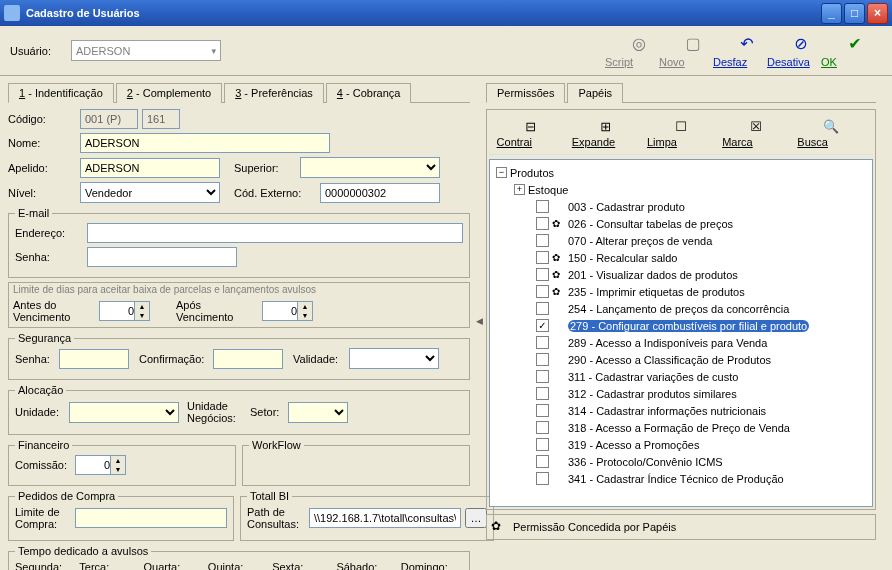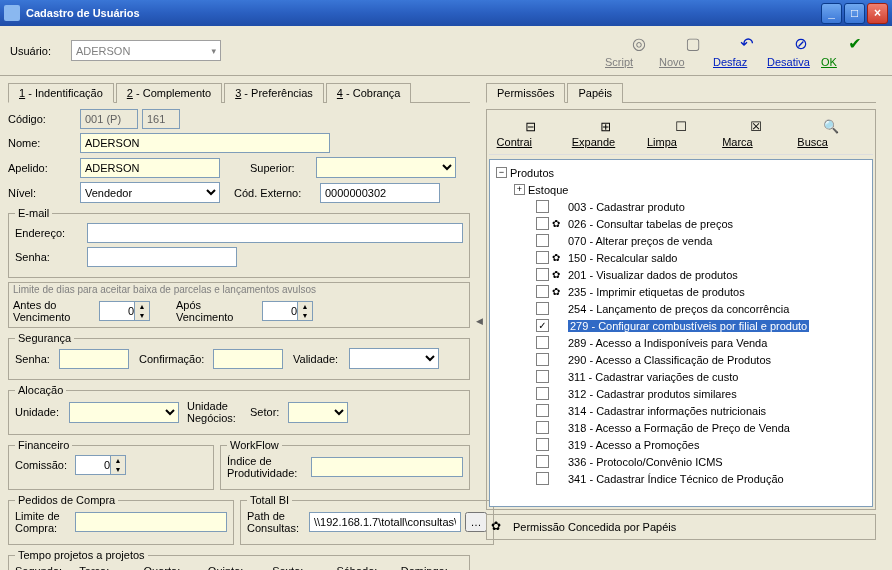--- a/index.html
+++ b/index.html
@@ -52,21 +52,21 @@
 .right .tb2 { display: flex; flex-direction: column; align-items: center; gap: 2px; cursor: pointer; }
 .right .tb2 .ic { width: 16px; height: 16px; font-size: 13px; display: flex; align-items: center; justify-content: center; }
 .right .tb2 .lbl { text-decoration: underline; }
 
 .tree { height: 348px; overflow-y: scroll; background: #fff; border: 1px solid #7f9db9; padding: 4px 2px; }
 .tree-row { display: flex; align-items: center; height: 17px; white-space: nowrap; }
 .tree-row .pm { width: 11px; height: 11px; border: 1px solid #808080; display: flex; align-items: center; justify-content: center; font-size: 9px; line-height: 9px; margin-right: 3px; background: #fff; }
 .tree-row .cb { width: 13px; height: 13px; border: 1px solid #808080; margin-right: 3px; background: #fff; display: flex; align-items: center; justify-content: center; font-size: 10px; }
 .tree-row .ico { width: 14px; margin-right: 2px; font-size: 10px; }
 .tree-row .txt { }
-.tree-row.selected .txt { background: #316ac5; color: #fff; padding: 0 2px; }
+.tree-row.selected .txt { background: #316ac5; color: #fff; padding: 0 2px; border-radius: 6px; }
 .ind { display: inline-block; }
 
 .footer-perm { display: flex; align-items: center; gap: 6px; padding: 4px; border: 1px solid #aca899; margin-top: 4px; }
 .footer-perm .ic { width: 16px; height: 16px; font-size: 12px; }
 
 .collapse-btn { position: absolute; left: 476px; top: 240px; font-size: 9px; color: #606060; }
 
 .truncated { color: #808080; font-size: 10px; overflow: hidden; }
 </style>
 </head>
@@ -124,21 +124,21 @@
       <input class="fld gray" style="width: 58px;" readonly="" value="001 (P)">
       <input class="fld gray" style="width: 38px;" readonly="" value="161">
     </div>
     <div class="row">
       <span class="lbl">Nome:</span>
       <input class="fld" style="width: 250px;" value="ADERSON">
     </div>
     <div class="row">
       <span class="lbl">Apelido:</span>
       <input class="fld" style="width: 140px;" value="ADERSON">
-      <span style="width:62px;margin-left:26px">Superior:</span>
+      <span style="width:62px;margin-left:10px">Superior:</span>
       <select class="sel" style="width:140px"><option></option></select>
     </div>
     <div class="row">
       <span class="lbl">Nível:</span>
       <select class="sel" style="width:140px;background:#fff"><option>Vendedor</option></select>
       <span style="width:82px;margin-left:10px">Cód. Externo:</span>
       <input class="fld white" style="width: 120px;" value="0000000302">
     </div>
 
     <fieldset>
@@ -205,24 +205,20 @@
               <input value="0" style="">
               <div class="arrows">
                 <span>▲</span>
                 <span>▼</span>
               </div>
             </div>
         </div>
       </fieldset>
       <fieldset>
         <legend>WorkFlow</legend>
-        <div class="row">
-          <span style="width:80px">Índice de Produtividade:</span>
-          <input class="fld" style="flex: 1 1 0%;">
-        </div>
       </fieldset>
     </div>
 
     <div class="twos">
       <fieldset>
         <legend>Pedidos de Compra</legend>
         <div class="row">
           <span style="width:56px">Limite de Compra:</span>
           <input class="fld" style="flex: 1 1 0%;">
         </div>
@@ -231,21 +227,21 @@
         <legend>Totall BI</legend>
         <div class="row">
           <span style="width:58px">Path de Consultas:</span>
           <input class="fld white" style="flex: 1 1 0%;" value="\\192.168.1.7\totall\consultas\">
           <button style="width:22px;height:20px">…</button>
         </div>
       </fieldset>
     </div>
 
     <fieldset>
-      <legend>Tempo projetos a projetos</legend>
+      <legend>Tempo dedicado a avulsos</legend>
       <div class="row" id="tempo-row" style="gap:2px">
           <div style="flex: 1 1 0%;">
             <div style="margin-bottom:2px">Segunda:</div>
           </div>
           <div style="flex: 1 1 0%;">
             <div style="margin-bottom:2px">Terça:</div>
           </div>
           <div style="flex: 1 1 0%;">
             <div style="margin-bottom:2px">Quarta:</div>
           </div>

